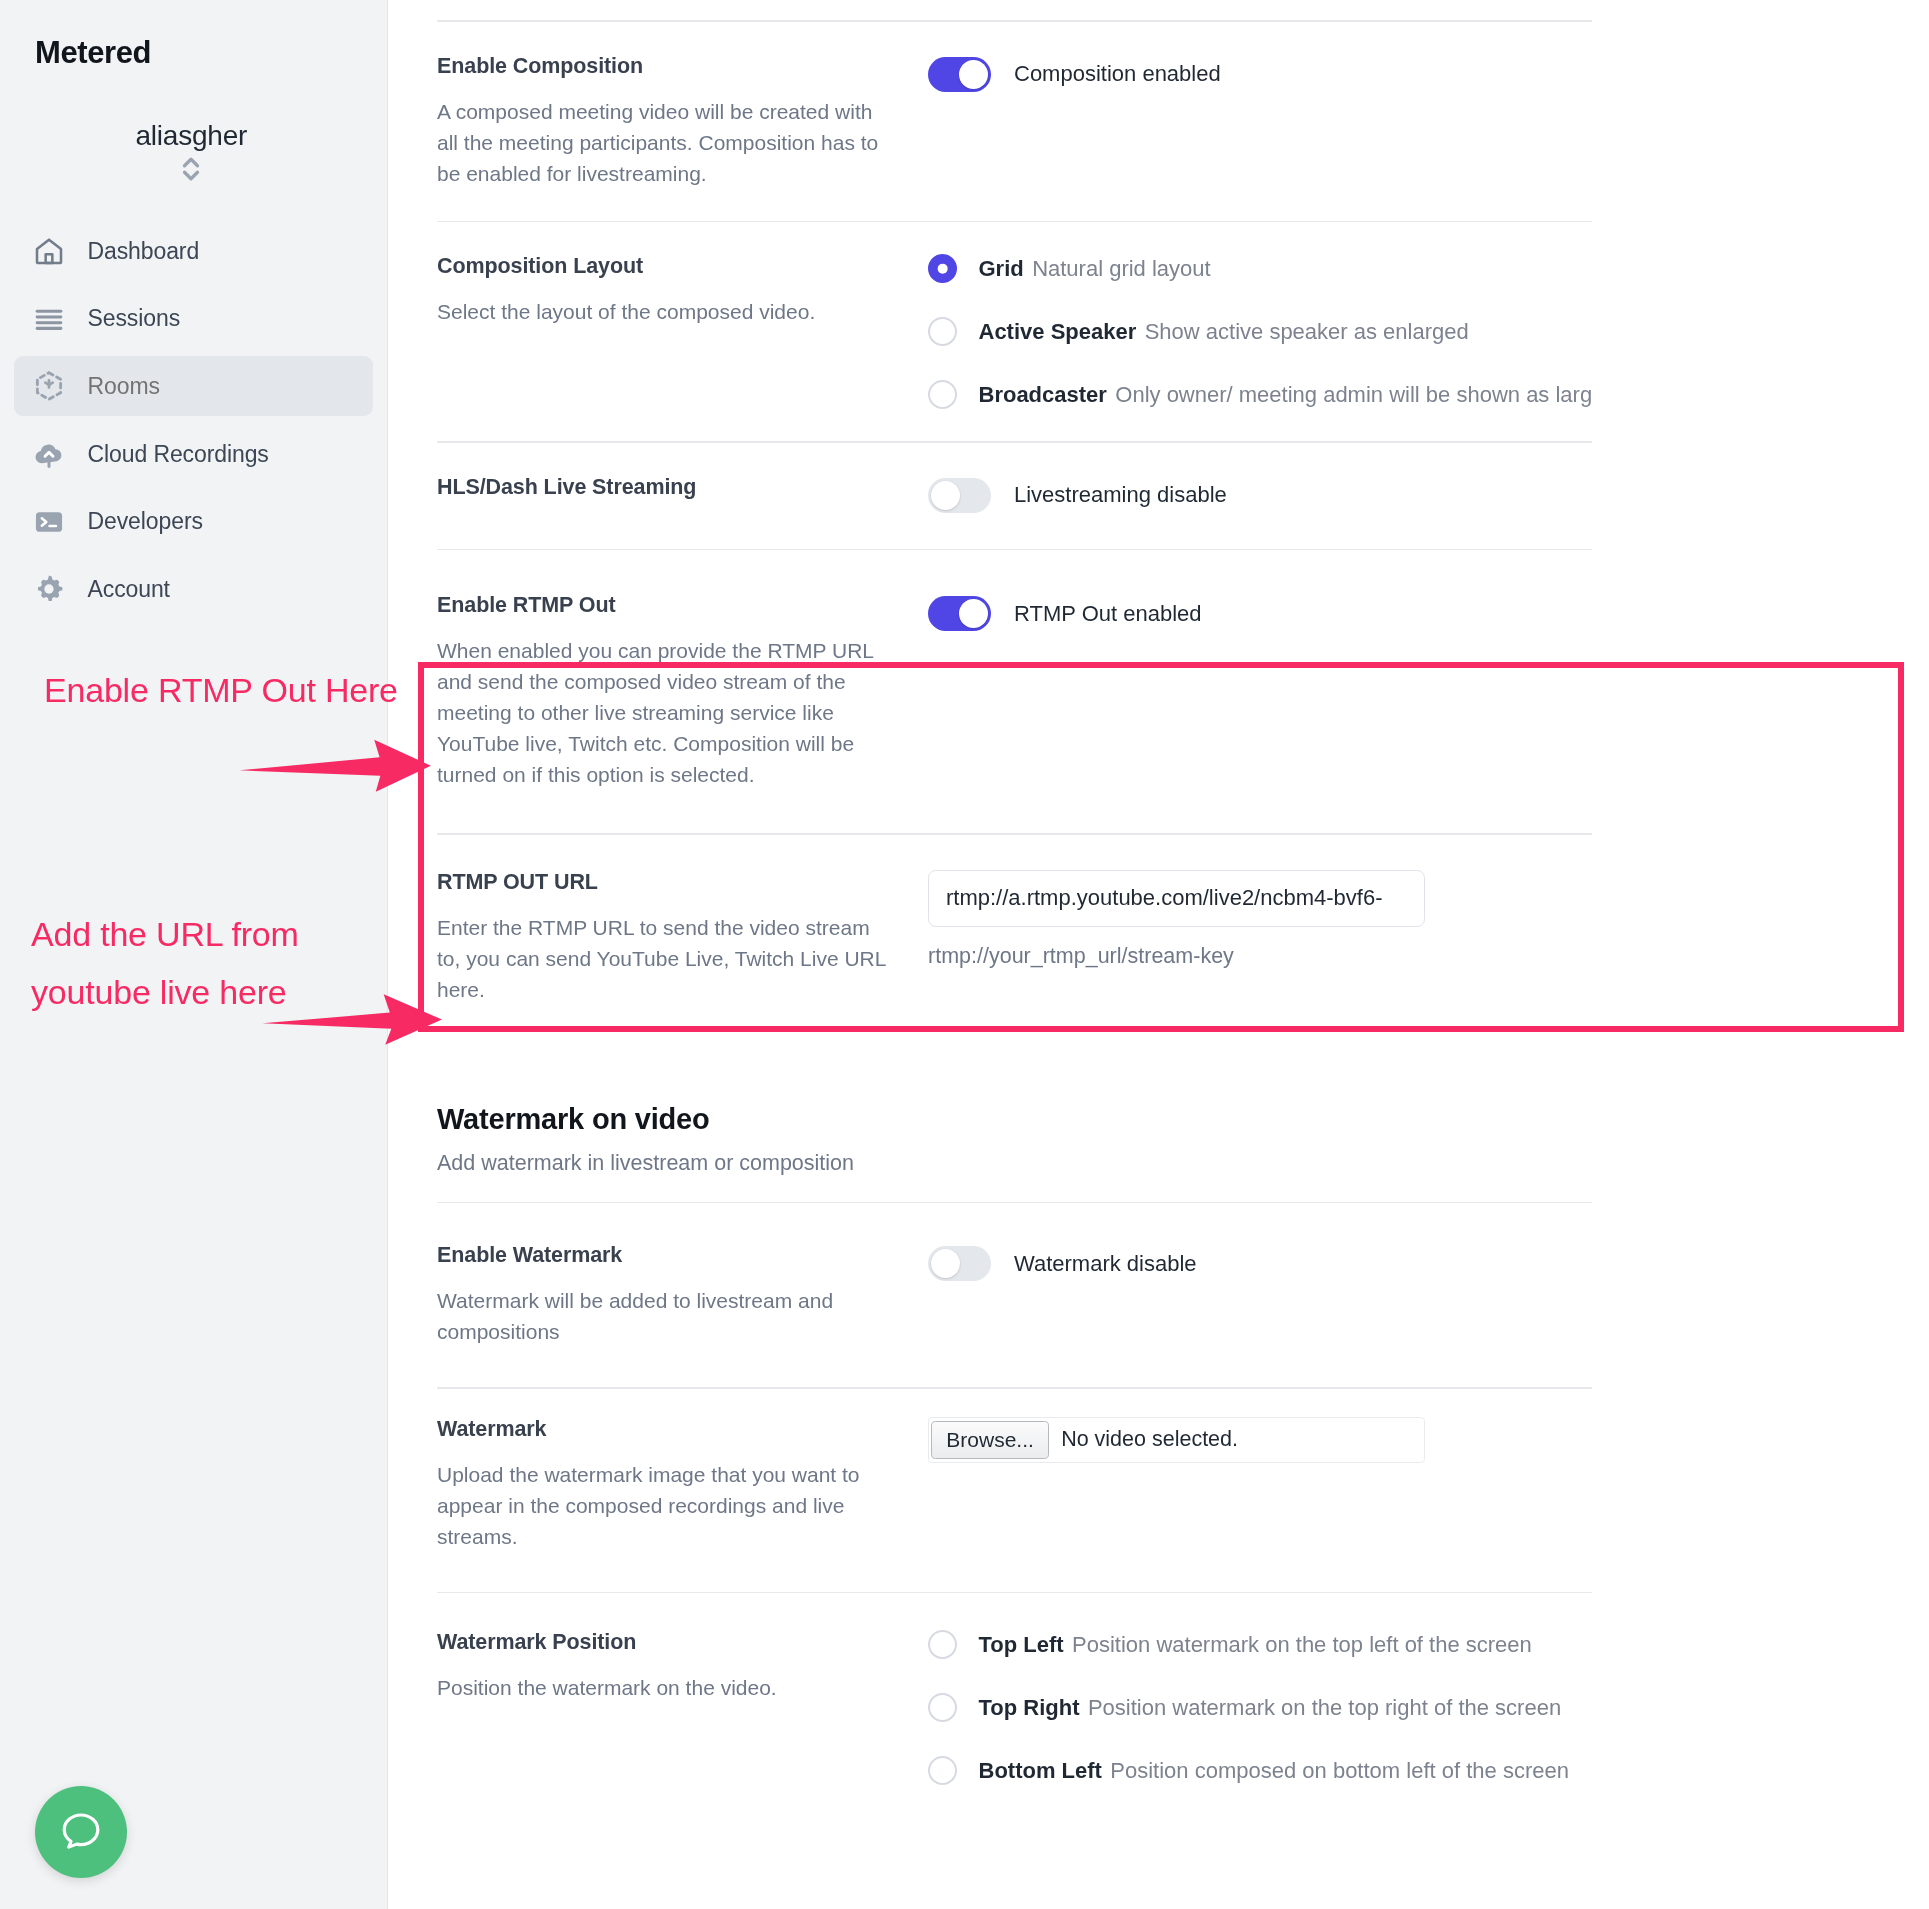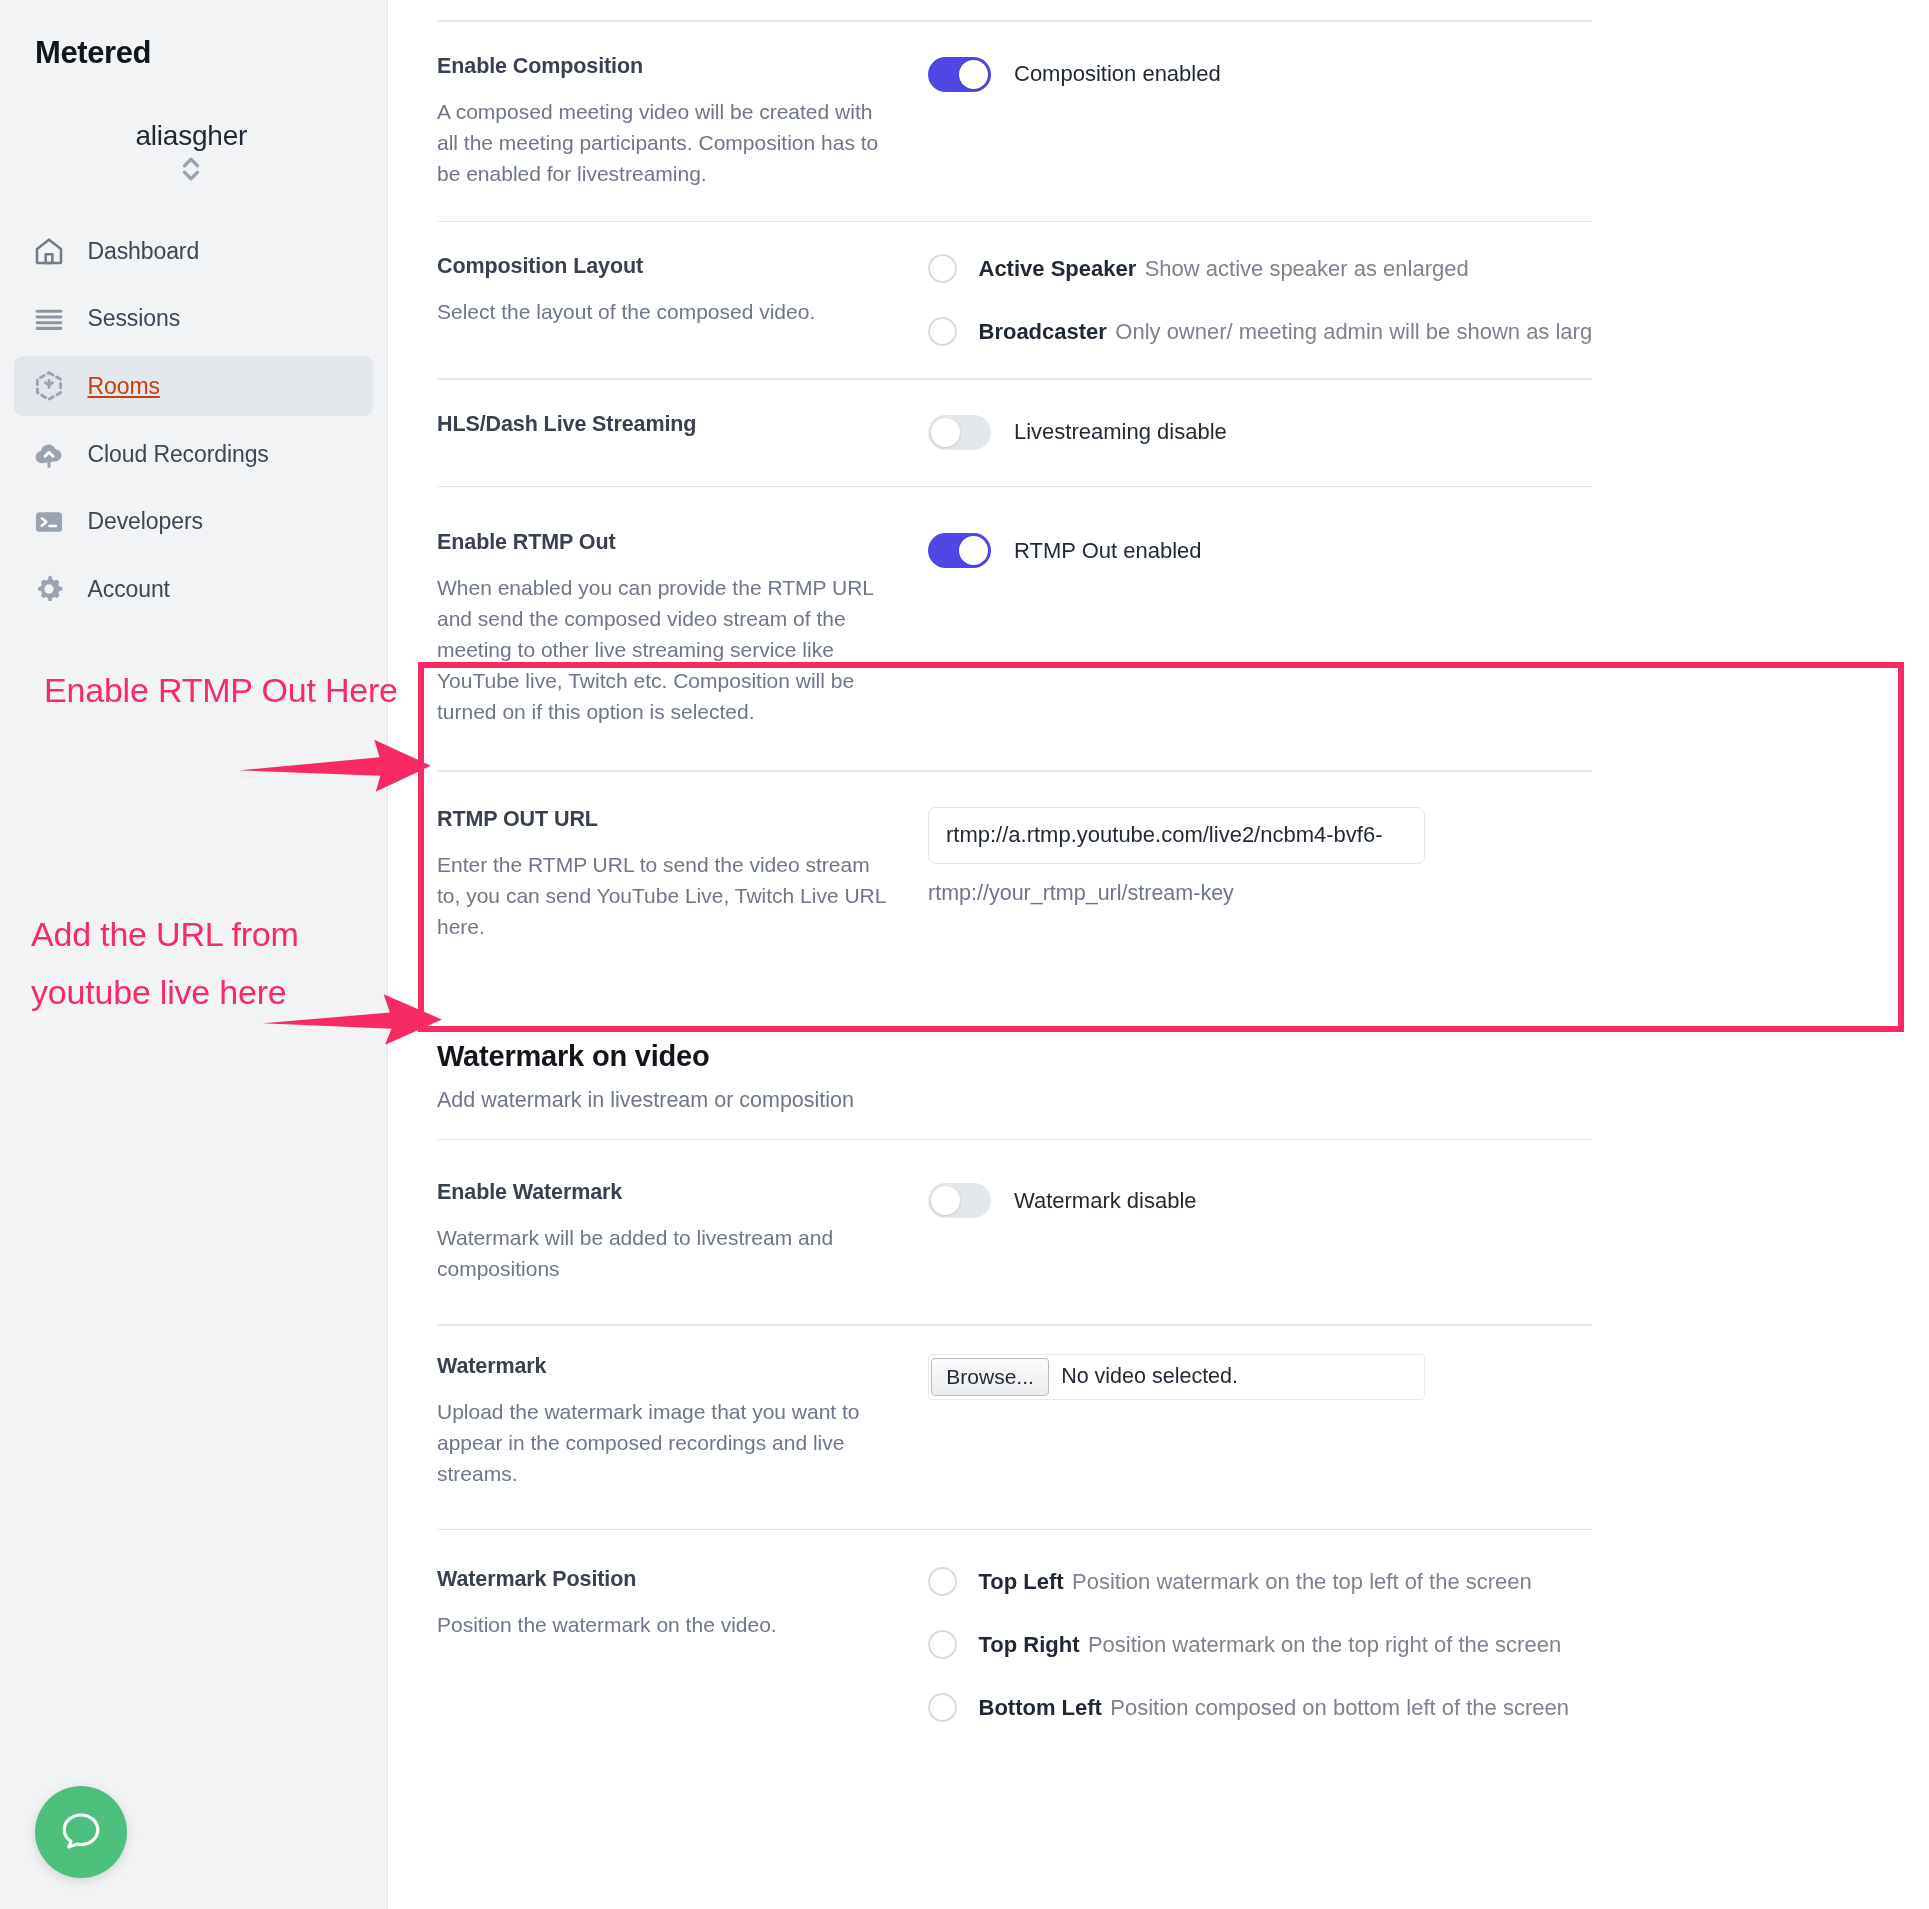--- a/index.html
+++ b/index.html
@@ -72,21 +72,21 @@
     display: flex;
     align-items: center;
     justify-content: center;
   }
   .nav-label {
     font-size: 23px;
     color: #3c4654;
     font-weight: 400;
     letter-spacing: -0.1px;
   }
-  .nav-item.active .nav-label { color: #c2410c; text-decoration: underline; }
+  .nav-item.active .nav-label { color: #737373; }
 
   .chat-bubble {
     position: absolute;
     left: 35px;
     bottom: 31px;
     width: 92px;
     height: 92px;
     border-radius: 50%;
     background: #4ec07d;
     display: flex;
@@ -432,20 +432,25 @@
     </section>
 
     <div class="divider"></div>
 
     <section class="row">
       <div class="row-left">
         <div class="field-title">Composition Layout</div>
         <div class="field-desc">Select the layout of the composed video.</div>
       </div>
       <div class="row-right">
+        <label class="radio-line">
+          <span class="radio checked"></span>
+          <span class="radio-strong">Grid</span>
+          <span class="radio-desc">Natural grid layout</span>
+        </label>
         <label class="radio-line">
           <span class="radio"></span>
           <span class="radio-strong">Active Speaker</span>
           <span class="radio-desc">Show active speaker as enlarged</span>
         </label>
         <label class="radio-line">
           <span class="radio"></span>
           <span class="radio-strong">Broadcaster</span>
           <span class="radio-desc">Only owner/ meeting admin will be shown as large</span>
         </label>

